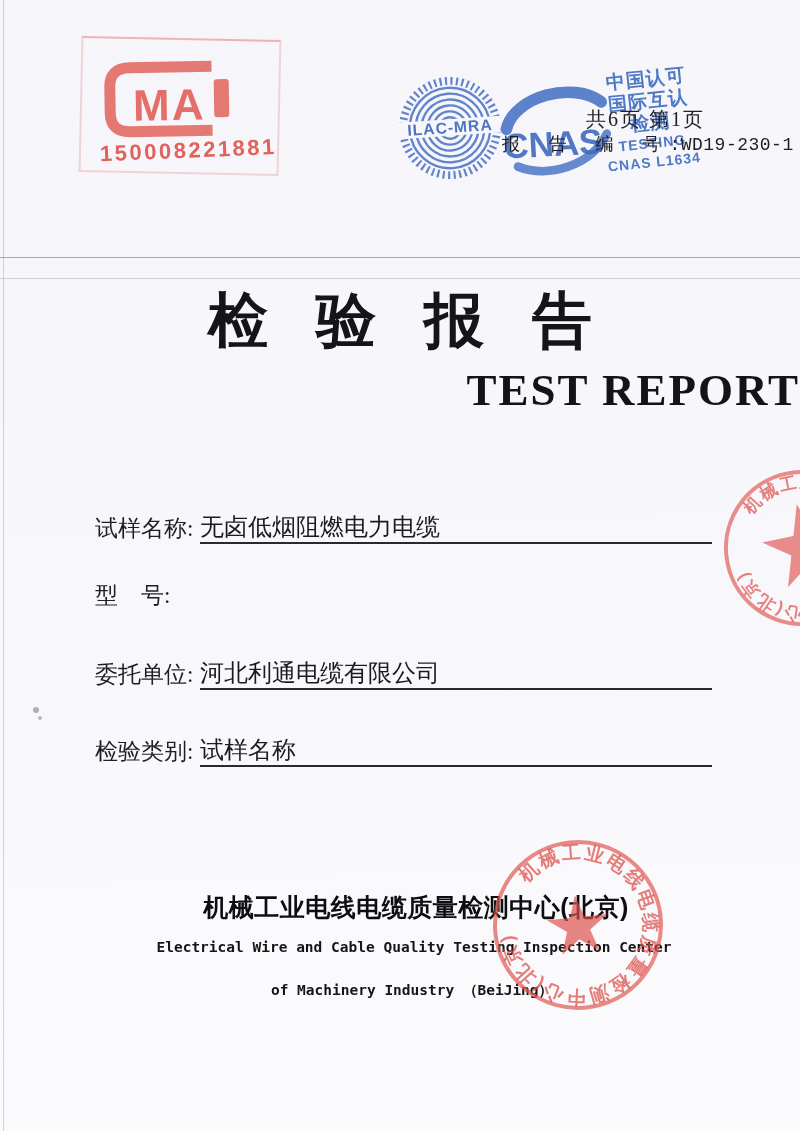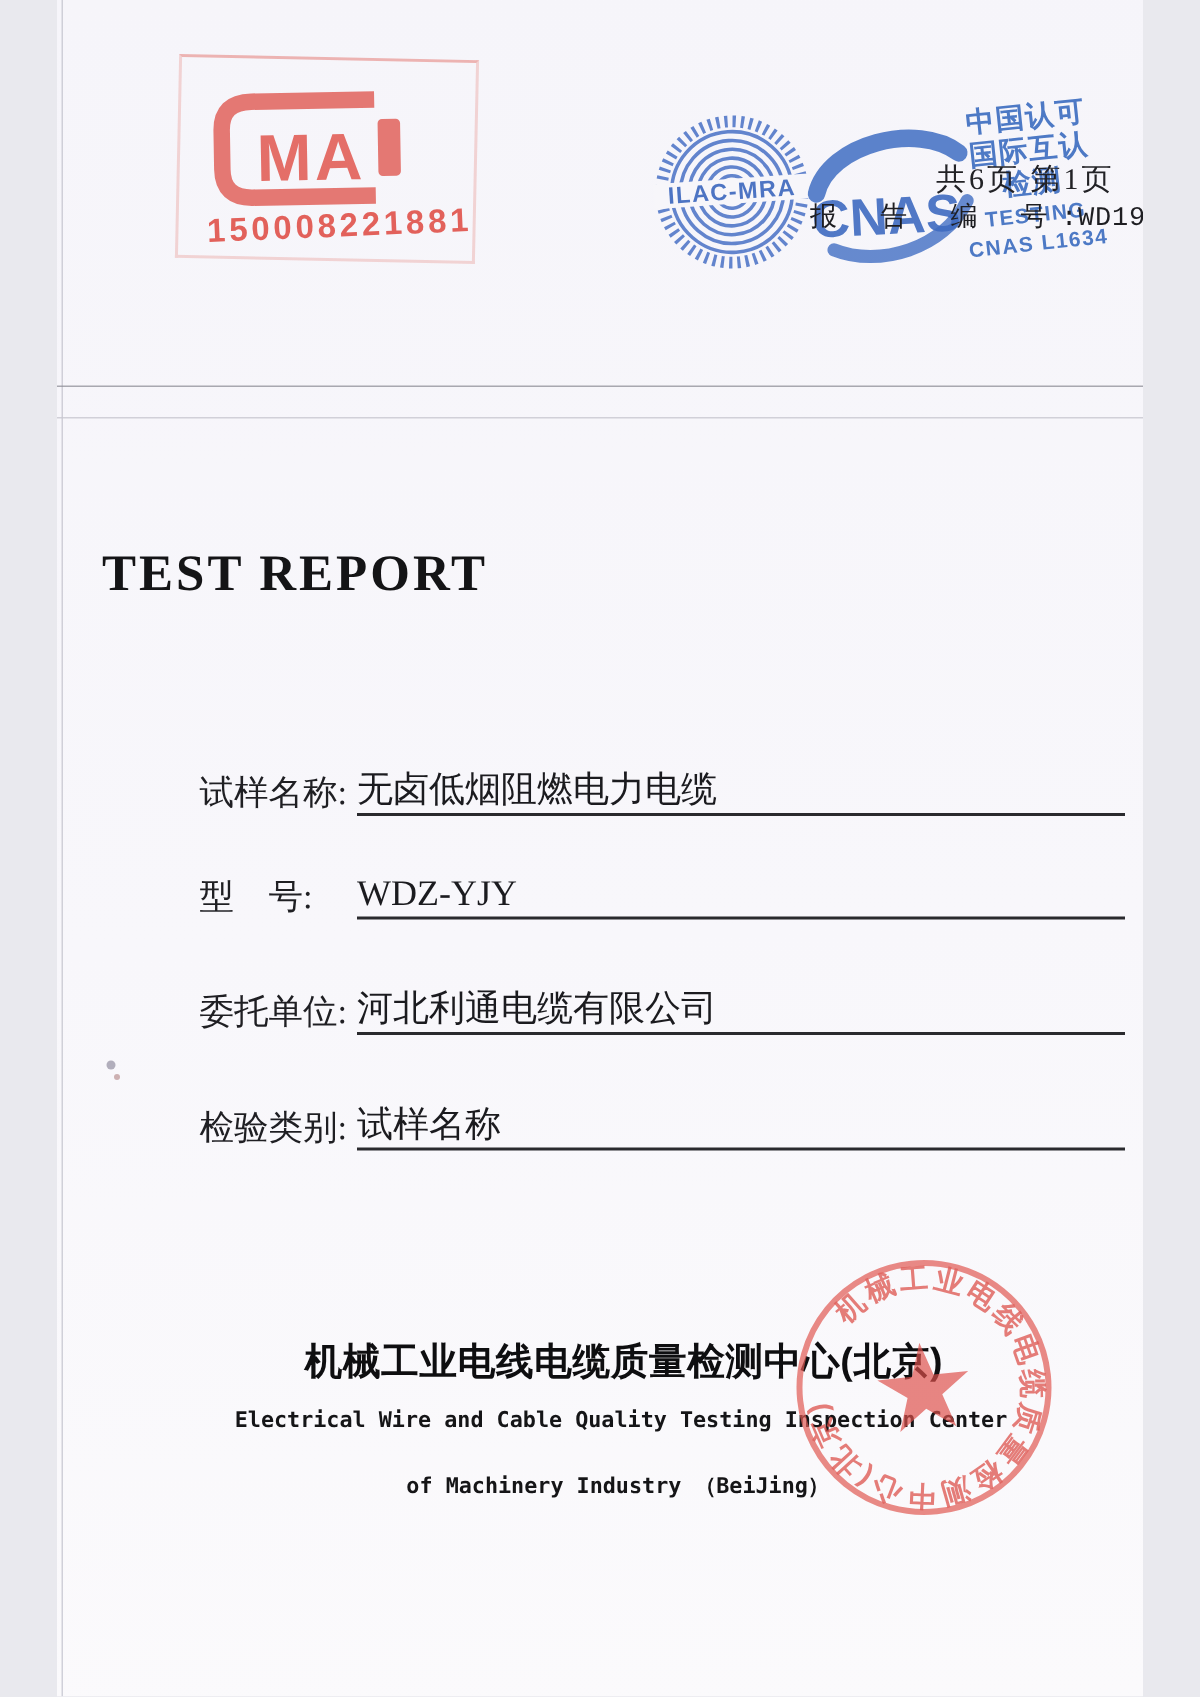--- a/index.html
+++ b/index.html
@@ -1,17 +1,17 @@
 <!DOCTYPE html>
 <html><head>
 <meta charset="utf-8">
 <style>
   html,body{margin:0;padding:0;background:#e9e9ee;}
   .page{
-    position:relative;width:724px;height:1131px;margin:0 auto;
+    position:relative;width:800px;height:1131px;margin:0 auto;
     background:linear-gradient(178deg,#f6f5fa 0%,#f8f7fb 55%,#fbfafc 100%);
     overflow:hidden;
     font-family:"Liberation Serif","DejaVu Serif",serif;
     color:#26262a;
   }
   .edge-line{position:absolute;left:3px;top:0;bottom:0;width:1px;background:#c6c6cf;opacity:.8;}
 
   
   .cma-rect{position:absolute;left:80px;top:38px;width:196px;height:132px;
     border:2px solid rgba(228,120,112,.28);border-top-color:rgba(226,100,92,.45);
@@ -41,22 +41,22 @@
 
   
   .rule{position:absolute;left:0;right:0;height:1px;}
   .rule-a{top:257px;background:#8e8e97;opacity:.75;}
   .rule-b{top:278px;background:#c7c7d0;opacity:.8;}
 
   
   .title-zh{position:absolute;left:0;right:0;top:281px;text-align:center;
     font-size:60px;font-weight:700;color:#151517;
     letter-spacing:48px;padding-left:48px;white-space:nowrap;}
-  .title-en{position:absolute;left:0;right:0;top:364px;text-align:left;
-    font-size:34px;font-weight:900;color:#141416;letter-spacing:2px;padding-left:30px;}
+  .title-en{position:absolute;left:0;right:0;top:364px;text-align:right;
+    font-size:45px;font-weight:900;color:#141416;letter-spacing:2px;padding-left:30px;}
 
   
   .field{position:absolute;left:95px;width:617px;display:flex;align-items:flex-end;}
   .field .lbl{font-size:23px;color:#1f1f23;width:105px;flex:none;line-height:30px;
     white-space:nowrap;}
   .field .val{flex:1;text-align:left;font-size:24px;color:#1b1b1f;line-height:30px;
     border-bottom:2px solid #2a2a2e;}
   .f1{top:512px;} .f2{top:581px;} .f3{top:658px;} .f4{top:735px;font-family:Liberation Serif, serif;}
 
   
@@ -125,29 +125,29 @@
   </div>
 
   <div class="page-info">共6页 第1页</div>
   <div class="report-no">
     <span class="lbl">报 告 编 号</span><span class="val">:WD19-230-1</span>
   </div>
 
   <div class="rule rule-a"></div>
   <div class="rule rule-b"></div>
 
+  <div class="title-zh">检验报告</div>
   <div class="title-en">TEST REPORT</div>
 
   <div class="field f1">
     <span class="lbl">试样名称:</span>
     <span class="val">无卤低烟阻燃电力电缆</span>
   </div>
   <div class="field f2">
     <span class="lbl">型　号:</span>
-    <span class="val">WDZ-YJY</span>
   </div>
   <div class="field f3">
     <span class="lbl">委托单位:</span>
     <span class="val">河北利通电缆有限公司</span>
   </div>
   <div class="field f4">
     <span class="lbl">检验类别:</span>
     <span class="val">试样名称</span>
   </div>
 

